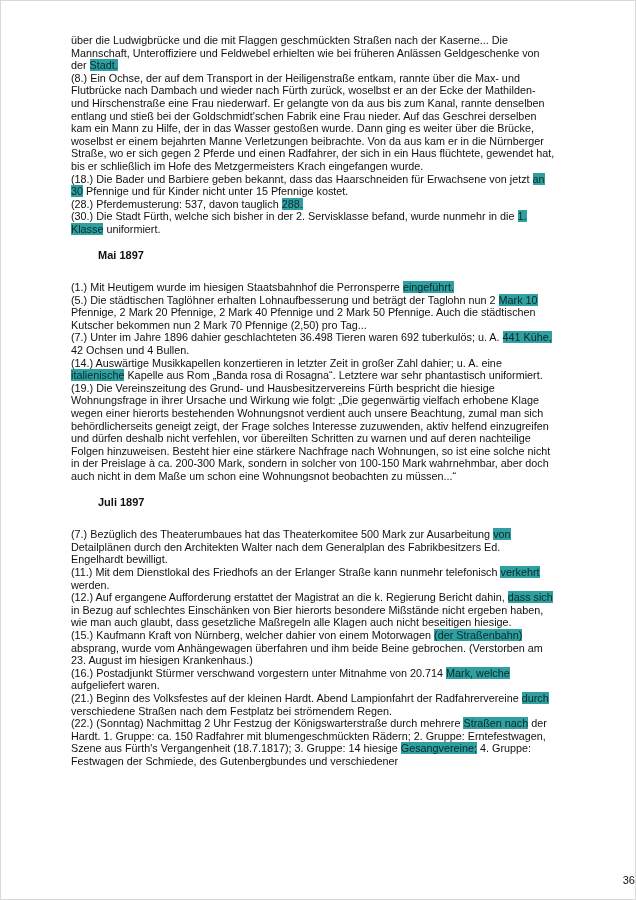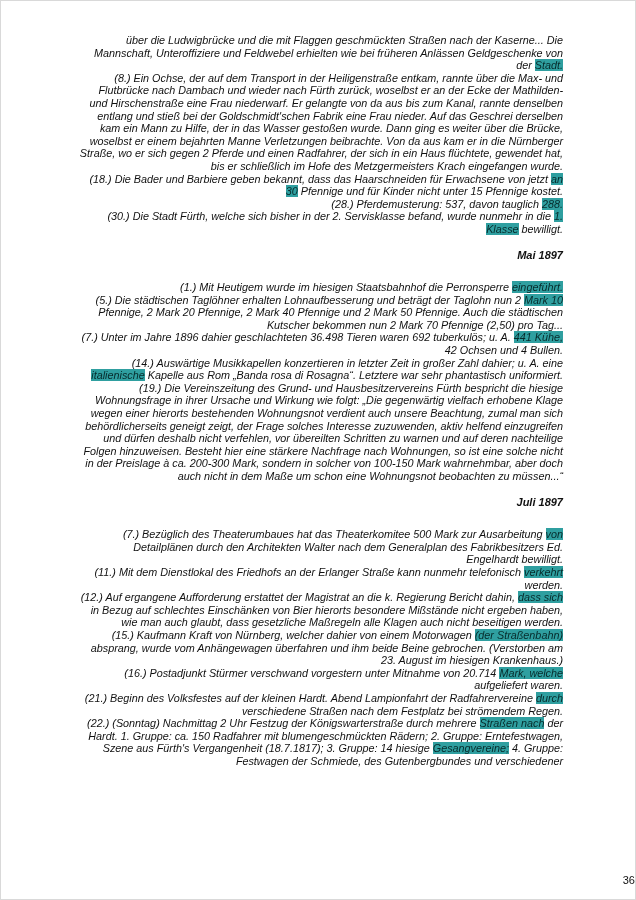--- a/index.html
+++ b/index.html
@@ -12,27 +12,26 @@
   .page {
     position: relative;
     width: 636px;
     height: 900px;
     background: #ffffff;
     border: 1px solid #d9d9d9;
     overflow: hidden;
   }
   .content {
     position: absolute;
-    left: 78px;
+    left: 70px;
     top: 33px;
     width: 484px;
     font-size: 10.8px;
     line-height: 12.6px;
-    text-align: right;
-    font-style: italic;
+    text-align: left;
   }
   p.block { margin: 0; }
   h2.section-heading {
     font-size: 11px;
     line-height: 12.6px;
     font-weight: 700;
     margin: 13px 0 20px 0;
     padding-left: 27px;
   }
   .hl {
@@ -51,30 +50,30 @@
 </style>
 </head>
 <body>
 
 <div class="page">
   <div class="content">
       <p class="block"><span>über die Ludwigbrücke und die mit Flaggen geschmückten Straßen nach der Kaserne... Die Mannschaft, Unteroffiziere und Feldwebel erhielten wie bei früheren Anlässen Geldgeschenke von der </span><span class="hl">Stadt.</span></p>
       <p class="block"><span>(8.) Ein Ochse, der auf dem Transport in der Heiligenstraße entkam, rannte über die Max- und Flutbrücke nach Dambach und wieder nach Fürth zurück, woselbst er an der Ecke der Mathilden- und Hirschenstraße eine Frau niederwarf. Er gelangte von da aus bis zum Kanal, rannte denselben entlang und stieß bei der Goldschmidt'schen Fabrik eine Frau nieder. Auf das Geschrei derselben kam ein Mann zu Hilfe, der in das Wasser gestoßen wurde. Dann ging es weiter über die Brücke, woselbst er einem bejahrten Manne Verletzungen beibrachte. Von da aus kam er in die Nürnberger Straße, wo er sich gegen 2 Pferde und einen Radfahrer, der sich in ein Haus flüchtete, gewendet hat, bis er schließlich im Hofe des Metzgermeisters Krach eingefangen wurde.</span></p>
       <p class="block"><span>(18.) Die Bader und Barbiere geben bekannt, dass das Haarschneiden für Erwachsene von jetzt </span><span class="hl">an 30</span><span> Pfennige und für Kinder nicht unter 15 Pfennige kostet.</span></p>
       <p class="block"><span>(28.) Pferdemusterung: 537, davon tauglich </span><span class="hl">288.</span></p>
-      <p class="block"><span>(30.) Die Stadt Fürth, welche sich bisher in der 2. Servisklasse befand, wurde nunmehr in die </span><span class="hl">1. Klasse</span><span> bewilligt.</span></p>
+      <p class="block"><span>(30.) Die Stadt Fürth, welche sich bisher in der 2. Servisklasse befand, wurde nunmehr in die </span><span class="hl">1. Klasse</span><span> uniformiert.</span></p>
       <h2 class="section-heading"><span>Mai 1897</span></h2>
       <p class="block"><span>(1.) Mit Heutigem wurde im hiesigen Staatsbahnhof die Perronsperre </span><span class="hl">eingeführt.</span></p>
       <p class="block"><span>(5.) Die städtischen Taglöhner erhalten Lohnaufbesserung und beträgt der Taglohn nun 2 </span><span class="hl">Mark 10</span><span> Pfennige, 2 Mark 20 Pfennige, 2 Mark 40 Pfennige und 2 Mark 50 Pfennige. Auch die städtischen Kutscher bekommen nun 2 Mark 70 Pfennige (2,50) pro Tag...</span></p>
       <p class="block"><span>(7.) Unter im Jahre 1896 dahier geschlachteten 36.498 Tieren waren 692 tuberkulös; u. A. </span><span class="hl">441 Kühe,</span><span> 42 Ochsen und 4 Bullen.</span></p>
       <p class="block"><span>(14.) Auswärtige Musikkapellen konzertieren in letzter Zeit in großer Zahl dahier; u. A. eine </span><span class="hl">italienische</span><span> Kapelle aus Rom „Banda rosa di Rosagna“. Letztere war sehr phantastisch uniformiert.</span></p>
       <p class="block"><span>(19.) Die Vereinszeitung des Grund- und Hausbesitzervereins Fürth bespricht die hiesige Wohnungsfrage in ihrer Ursache und Wirkung wie folgt: „Die gegenwärtig vielfach erhobene Klage wegen einer hierorts bestehenden Wohnungsnot verdient auch unsere Beachtung, zumal man sich behördlicherseits geneigt zeigt, der Frage solches Interesse zuzuwenden, aktiv helfend einzugreifen und dürfen deshalb nicht verfehlen, vor übereilten Schritten zu warnen und auf deren nachteilige Folgen hinzuweisen. Besteht hier eine stärkere Nachfrage nach Wohnungen, so ist eine solche nicht in der Preislage à ca. 200-300 Mark, sondern in solcher von 100-150 Mark wahrnehmbar, aber doch auch nicht in dem Maße um schon eine Wohnungsnot beobachten zu müssen...“</span></p>
       <h2 class="section-heading"><span>Juli 1897</span></h2>
       <p class="block"><span>(7.) Bezüglich des Theaterumbaues hat das Theaterkomitee 500 Mark zur Ausarbeitung </span><span class="hl">von</span><span> Detailplänen durch den Architekten Walter nach dem Generalplan des Fabrikbesitzers Ed. Engelhardt bewilligt.</span></p>
       <p class="block"><span>(11.) Mit dem Dienstlokal des Friedhofs an der Erlanger Straße kann nunmehr telefonisch </span><span class="hl">verkehrt</span><span> werden.</span></p>
-      <p class="block"><span>(12.) Auf ergangene Aufforderung erstattet der Magistrat an die k. Regierung Bericht dahin, </span><span class="hl">dass sich</span><span> in Bezug auf schlechtes Einschänken von Bier hierorts besondere Mißstände nicht ergeben haben, wie man auch glaubt, dass gesetzliche Maßregeln alle Klagen auch nicht beseitigen werden.</span></p>
+      <p class="block"><span>(12.) Auf ergangene Aufforderung erstattet der Magistrat an die k. Regierung Bericht dahin, </span><span class="hl">dass sich</span><span> in Bezug auf schlechtes Einschänken von Bier hierorts besondere Mißstände nicht ergeben haben, wie man auch glaubt, dass gesetzliche Maßregeln alle Klagen auch nicht beseitigen hiesige.</span></p>
       <p class="block"><span>(15.) Kaufmann Kraft von Nürnberg, welcher dahier von einem Motorwagen </span><span class="hl">(der Straßenbahn)</span><span> absprang, wurde vom Anhängewagen überfahren und ihm beide Beine gebrochen. (Verstorben am 23. August im hiesigen Krankenhaus.)</span></p>
       <p class="block"><span>(16.) Postadjunkt Stürmer verschwand vorgestern unter Mitnahme von 20.714 </span><span class="hl">Mark, welche</span><span> aufgeliefert waren.</span></p>
       <p class="block"><span>(21.) Beginn des Volksfestes auf der kleinen Hardt. Abend Lampionfahrt der Radfahrervereine </span><span class="hl">durch</span><span> verschiedene Straßen nach dem Festplatz bei strömendem Regen.</span></p>
       <p class="block"><span>(22.) (Sonntag) Nachmittag 2 Uhr Festzug der Königswarterstraße durch mehrere </span><span class="hl">Straßen nach</span><span> der Hardt. 1. Gruppe: ca. 150 Radfahrer mit blumengeschmückten Rädern; 2. Gruppe: Erntefestwagen, Szene aus Fürth's Vergangenheit (18.7.1817); 3. Gruppe: 14 hiesige </span><span class="hl">Gesangvereine;</span><span> 4. Gruppe: Festwagen der Schmiede, des Gutenbergbundes und verschiedener</span></p>
     </div>
   <div class="page-number">36</div>
 </div>
 
 </body></html>

